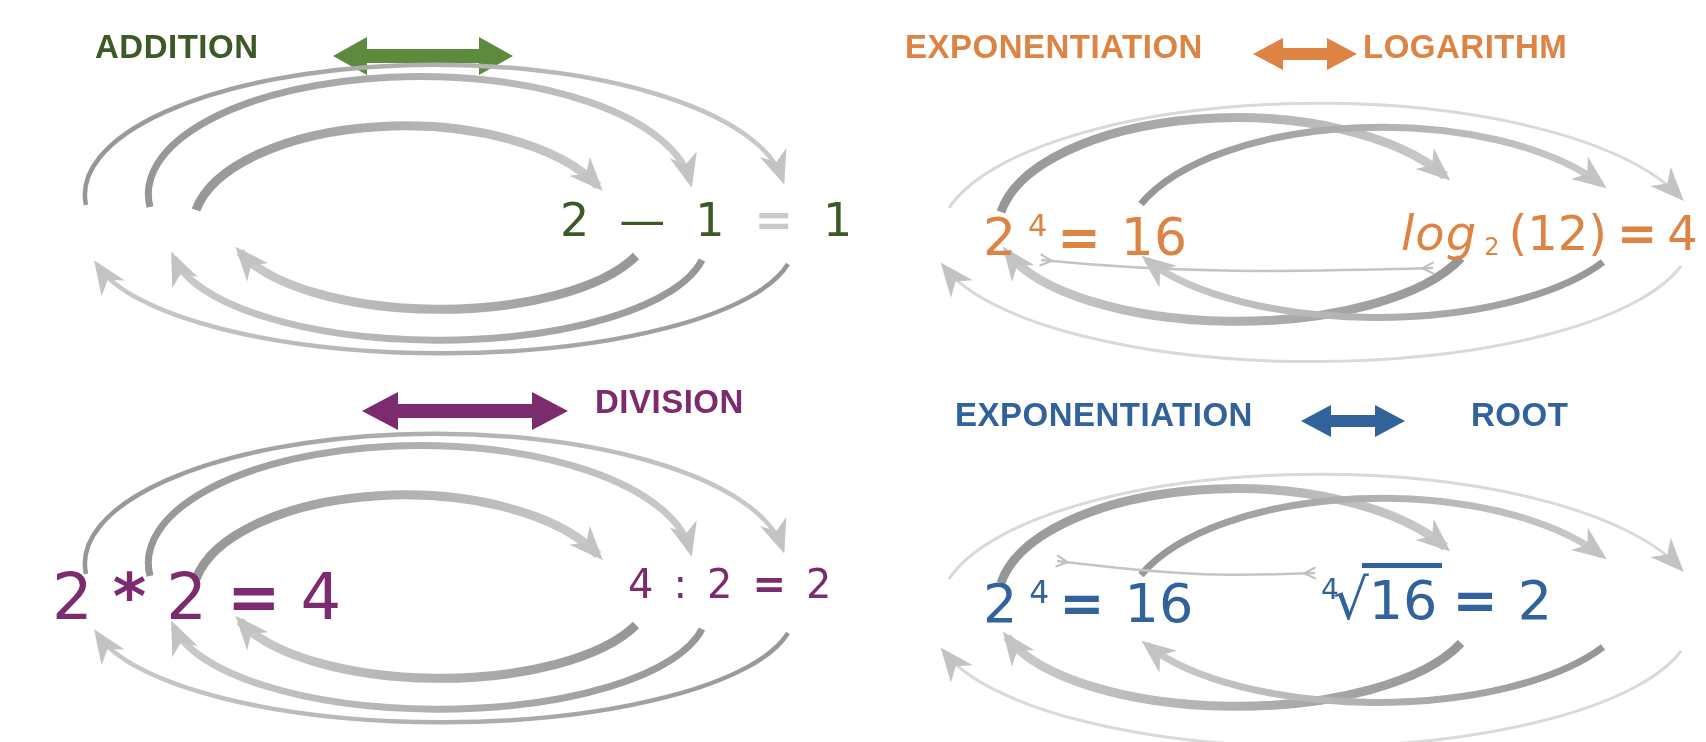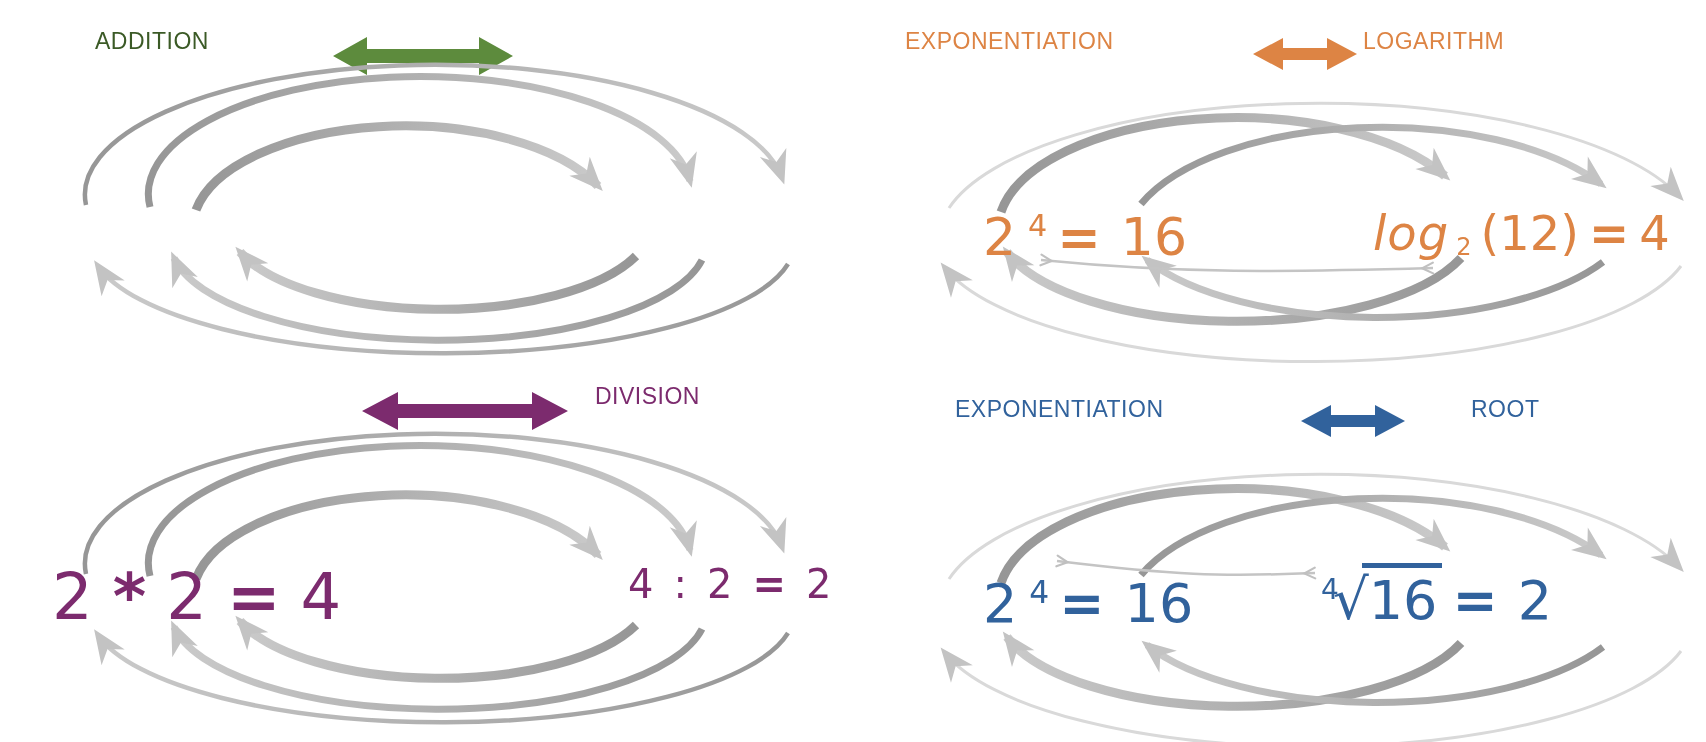--- a/index.html
+++ b/index.html
@@ -2,21 +2,21 @@
 <html style="--green-text: #3b5a26; --green-arrow: #5d8b3d; --orange: #dd8444; --purple: #7c2b6e; --blue: #31629c; --equals-gray: #c9c9c9; --arc-dark-gray: #969696; --arc-light-gray: #cacaca;"><head>
 <meta charset="utf-8">
 <style>
   html,body{margin:0;padding:0;background:#ffffff;}
   body{
     width:1706px;height:742px;position:relative;overflow:hidden;
     font-family:"Liberation Sans",sans-serif;
   }
   .quad{position:absolute;width:853px;height:371px;}
   .qtitle{
-    position:absolute;font-weight:normal;font-size:23px;letter-spacing:.5px;
+    position:absolute;font-weight:bold;font-size:33px;letter-spacing:.5px;
     color:var(--theme);white-space:nowrap;
   }
   .dblarrow{position:absolute;display:block;}
   .dblarrow polygon{fill:var(--arrow);}
   .arcs{position:absolute;left:0;top:0;width:853px;height:371px;}
   .arcs path{fill:none;}
   .eq{
     position:absolute;font-family:"DejaVu Sans",sans-serif;
     color:var(--theme);white-space:nowrap;line-height:1.15;
   }
@@ -24,21 +24,21 @@
   .tok{margin:0 10px;}
   .tok.first{margin-left:0;}
   .wide .tok{margin:0 15px;}
   .op{font-weight:700;}
   .eqs{font-weight:700;}
   .equals-gray{color:var(--equals-gray);font-weight:700;}
   .sup{font-size:.58em;vertical-align:.62em;margin-left:2px;}
   .idx{font-size:.52em;vertical-align:.72em;margin-right:-6px;}
   .rad{font-size:1.04em;margin-right:-7px;}
   .ovl{border-top:5px solid currentColor;padding:2px 5px 0 7px;}
-  .fn{font-style:italic;letter-spacing:1px;}
+  .fn{font-style:italic;letter-spacing:1px;margin-left:28px;}
   .subsc{font-size:.5em;vertical-align:-.22em;margin:0 9px 0 7px;}
 </style>
 </head>
 <body>
 
 <svg width="0" height="0" style="position:absolute" aria-hidden="true">
   <defs>
     <linearGradient id="gTop" x1="0" y1="0" x2="1" y2="0">
       <stop offset="0%" stop-color="#969696"></stop>
         <stop offset="100%" stop-color="#cacaca"></stop>
@@ -64,20 +64,23 @@
 
   <svg class="arcs" viewBox="0 0 853 371">
     <path d="M196,210 A212,102 0 0 1 598,186" stroke="url(#gTop)" stroke-width="9" marker-end="url(#ah)"></path>
     <path d="M150,207 A268,116 0 0 1 690,181" stroke="url(#gTop)" stroke-width="7" marker-end="url(#ah)"></path>
     <path d="M86,205  A350,130 0 0 1 782,178" stroke="url(#gTop)" stroke-width="4.5" marker-end="url(#ah)"></path>
     <path d="M636,256 A212,86  0 0 1 240,252" stroke="url(#gBot)" stroke-width="9" marker-end="url(#ah)"></path>
     <path d="M702,260 A268,98  0 0 1 174,258" stroke="url(#gBot)" stroke-width="7" marker-end="url(#ah)"></path>
     <path d="M788,264 A352,110 0 0 1 98,266" stroke="url(#gBot)" stroke-width="4.5" marker-end="url(#ah)"></path>
   </svg>
 
+  <div class="eq wide" style="left:545px;top:194px;font-size:46px">
+    <span class="tok first">2</span><span class="tok">—</span><span class="tok">1</span><span class="tok equals-gray">=</span><span class="tok">1</span>
+  </div>
 </section>
 
 <section class="quad" style="left:853px;top:0;--theme:var(--orange);--arrow:var(--orange)">
   <span class="qtitle" style="left:52px;top:28px">EXPONENTIATION</span>
   <svg class="dblarrow" style="left:400px;top:36px" width="104" height="36" viewBox="0 0 104 36">
     <polygon points="0,18 30,2 30,12 74,12 74,2 104,18 74,34 74,24 30,24 30,34"></polygon>
   </svg>
   <span class="qtitle" style="left:510px;top:28px">LOGARITHM</span>
 
   <svg class="arcs" viewBox="0 0 853 371">

